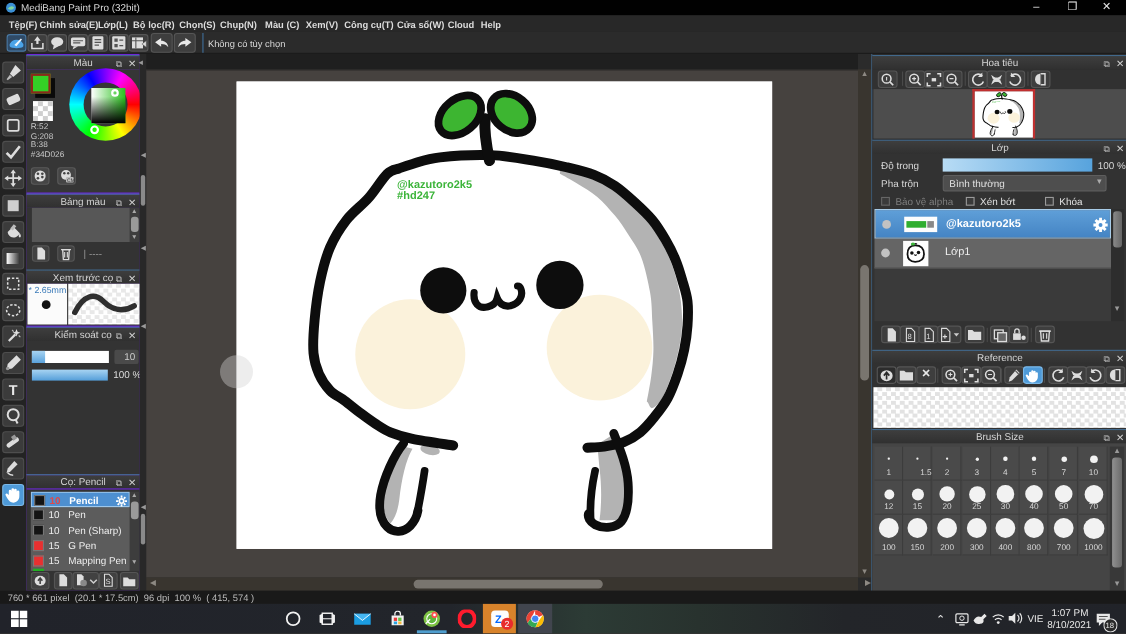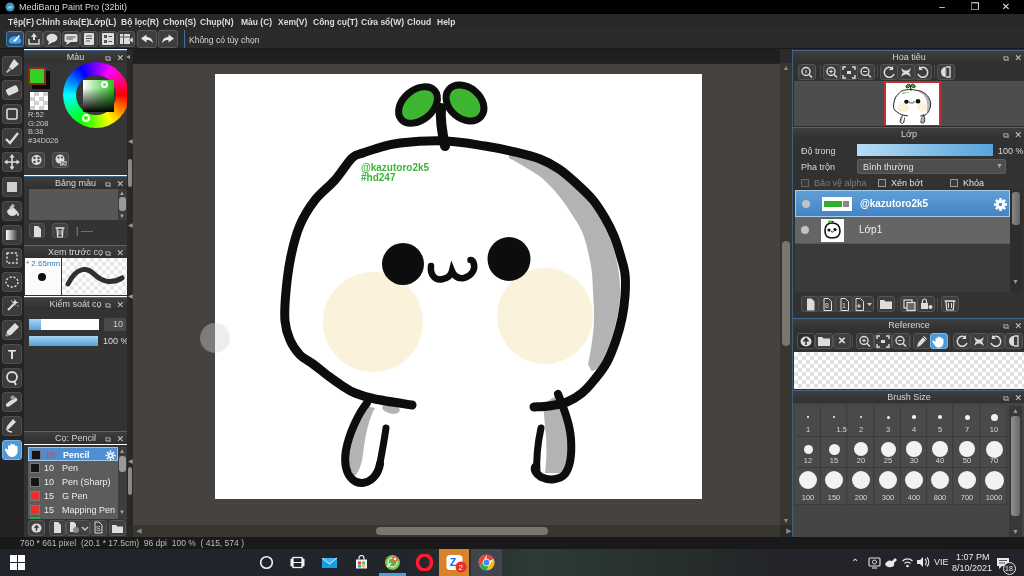--- a/index.html
+++ b/index.html
@@ -17,21 +17,21 @@
   #toolbar { left:0; top:29px; width:1024px; height:20px; background:#2b2b2b; border-bottom:1px solid #1a1a1a; }
   .tbtn { position:absolute; top:2px; width:20px; height:16px; background:#3e3e3e; border:1px solid #565656; border-radius:3px; }
   
   .phead { position:absolute; height:13px; background:linear-gradient(#3e3e3e,#303030); border-top:1px solid #42698c; color:#d5d5d5; font-size:9px; text-align:center; line-height:13px; }
   .phx { position:absolute; right:3px; top:1px; font-size:9px; color:#cfcfcf; }
   .php { position:absolute; right:16px; top:1px; font-size:8px; color:#bfbfbf; }
   
   #toolstrip { left:0; top:49px; width:24px; height:488px; background:#232323; }
   .tool { position:absolute; left:2px; width:20px; height:20px; background:#3b3b3b; border:1px solid #4e4e4e; border-radius:3px; color:#e0e0e0; font-size:12px; text-align:center; line-height:19px; }
   
-  #leftcol { left:24px; top:49px; width:103px; height:488px; background:#ffffff; }
+  #leftcol { left:24px; top:49px; width:103px; height:488px; background:#6d28d9; }
   #lgutter { left:127px; top:49px; width:6px; height:488px; background:#282828; }
   
   #tabbar { left:133px; top:49px; width:647px; height:14px; background:#1f1f1f; }
   #tab1 { position:absolute; left:3px; top:1px; width:330px; height:12px; background:#363636; border:1px solid #5a5a5a; border-radius:2px; color:#cccccc; font-size:9px; text-align:center; line-height:11px; }
   #workspace { left:133px; top:63px; width:647px; height:462px; background:#46423f; border-top:1px solid #242424; overflow:hidden; }
   #canvas { position:absolute; left:82px; top:10px; width:487px; height:425px; background:#ffffff; }
   
   #vscroll { left:780px; top:63px; width:12px; height:462px; background:#39352f; }
   #hscroll { left:133px; top:525px; width:647px; height:12px; background:#39352f; }
   .scrthumb { position:absolute; background:#79756f; border-radius:4px; }
@@ -716,21 +716,21 @@
         </div>
       </div>
       <div class="abs" style="left:216px;top:3px;width:13px;height:131px;background:#383838">
         <div class="abs" style="left:3px;top:1px;font-size:7px;color:#999">▲</div>
         <div class="abs" style="left:2px;top:10px;width:9px;height:100px;background:linear-gradient(90deg,#909090,#6a6a6a);border-radius:3px"></div>
         <div class="abs" style="left:3px;top:122px;font-size:7px;color:#999">▼</div>
       </div>
     </div>
   </div>
 
-  <div id="statusbar" class="abs"><span style="margin-left:20px">760 * 661 pixel&nbsp;&nbsp;(20.1 * 17.5cm)&nbsp;&nbsp;96 dpi&nbsp;&nbsp;100 %&nbsp;&nbsp;( 415, 574 )</span></div>
+  <div id="statusbar" class="abs"><span style="margin-left:7px">760 * 661 pixel&nbsp;&nbsp;(20.1 * 17.5cm)&nbsp;&nbsp;96 dpi&nbsp;&nbsp;100 %&nbsp;&nbsp;( 415, 574 )</span></div>
 
   <div id="taskbar" class="abs">
     <svg class="abs" style="left:10px;top:6px" width="15" height="15" viewBox="0 0 15 15">
       <rect x="0" y="0" width="7" height="7" fill="#fff"></rect>
       <rect x="8" y="0" width="7" height="7" fill="#fff"></rect>
       <rect x="0" y="8" width="7" height="7" fill="#fff"></rect>
       <rect x="8" y="8" width="7" height="7" fill="#fff"></rect>
     </svg>
 
     <svg class="abs" style="left:259px;top:6px" width="15" height="15" viewBox="0 0 15 15">

